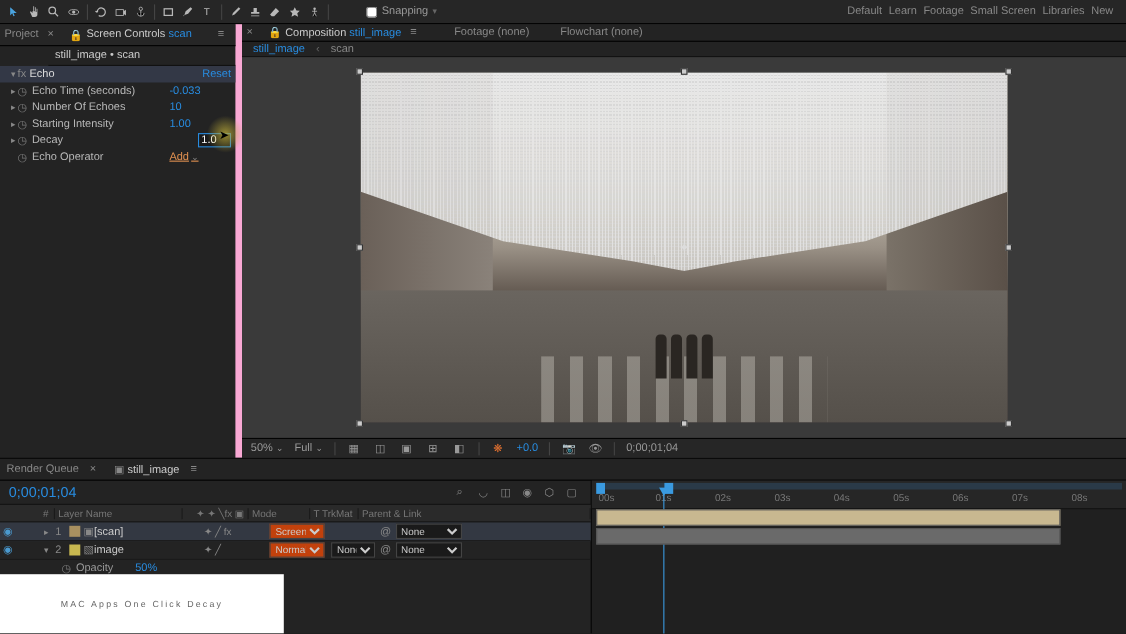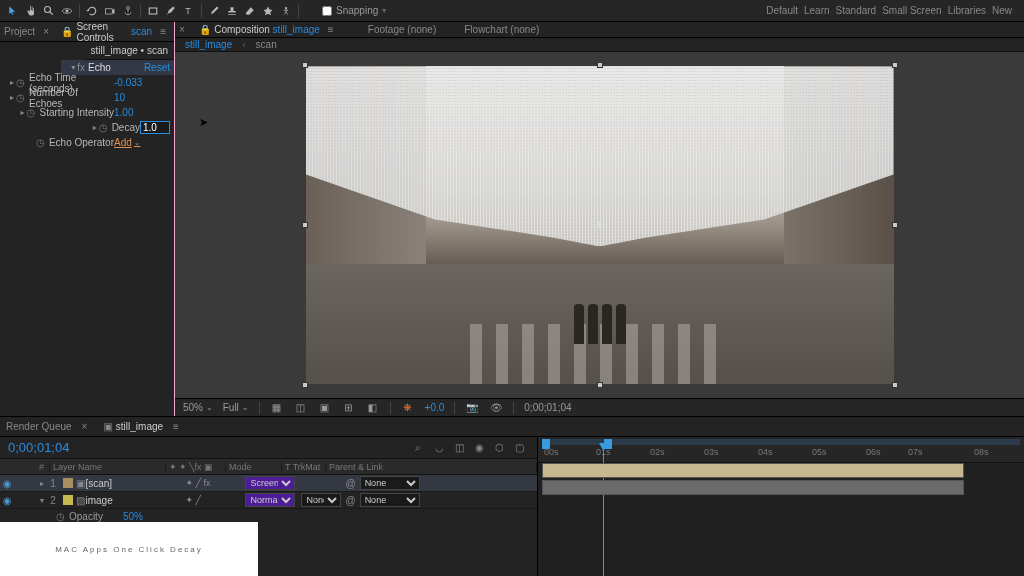--- a/index.html
+++ b/index.html
@@ -1,32 +1,32 @@
 <!DOCTYPE html>
 <html><head>
 <meta charset="utf-8">
 <style>
 * { margin:0; padding:0; box-sizing:border-box; font-family:"Segoe UI",Arial,sans-serif; }
 body { background:#1e1e1e; color:#b8b8b8; font-size:10px; width:1024px; height:576px; overflow:hidden; position:relative; }
 .toolbar { height:22px; background:#262626; display:flex; align-items:center; padding:0 4px; border-bottom:1px solid #000; }
 .tool-icon { width:18px; height:18px; display:flex; align-items:center; justify-content:center; color:#b8b8b8; cursor:pointer; }
 .tool-icon.active { color:#4aa3df; }
 .tool-sep { width:1px; height:14px; background:#444; margin:0 3px; }
-.snapping { margin-left:20px; display:flex; align-items:center; gap:4px; color:#999; }
+.snapping { margin-left:31px; display:flex; align-items:center; gap:4px; color:#999; }
 .snapping input { width:10px; height:10px; }
 .ws-tabs { margin-left:auto; display:flex; gap:6px; color:#888; font-size:10px; padding-right:8px; }
 .ws-tabs span { cursor:pointer; }
 
 .main { display:flex; height:394px; }
-.left-panel { width:175px; background:#232323; border-right:1px solid #f9a8d4; display:flex; flex-direction:column;align-items:flex-end; }
+.left-panel { width:220px; background:#232323; border-right:6px solid #f9a8d4; display:flex; flex-direction:column; }
 .panel-tabs { height:20px; display:flex; align-items:center; padding:0 4px; gap:8px; border-bottom:1px solid #000; background:#262626; font-size:10px; color:#888; }
 .panel-tabs .tab { display:flex; align-items:center; gap:3px; }
 .panel-tabs .tab.active { color:#ccc; }
 .menu-icon { color:#888; width:12px; }
-.breadcrumb { padding:3px 6px; font-size:10px; color:#ccc; border-bottom:1px solid #111; }
+.breadcrumb { padding:3px 6px; font-size:10px; color:#ccc; border-bottom:1px solid #111;margin-left:44px; }
 .fx-row { display:flex; align-items:center; padding:1px 4px 1px 10px; font-size:10px; height:15px; }
 .fx-row.header { background:#333846; }
 .fx-name { flex:1; color:#b8b8b8; }
 .fx-val { width:56px; color:#288ce0; }
 .fx-val.orange { color:#e09050;text-decoration:underline; }
 .fx-reset { color:#288ce0; cursor:pointer;margin-left:33px; }
 .fx-input { width:30px; background:#1a1a1a; border:1px solid #288ce0; color:#fff; padding:0 2px; font-size:10px; }
 .fx-dropdown { display:inline-flex; align-items:center; gap:2px; }
 .stopwatch { width:10px; height:10px; color:#777; margin-right:3px; display:inline-flex; align-items:center; }
 .twirl { color:#888; margin-right:2px; font-size:8px; }
@@ -74,21 +74,21 @@
 .layer-row.sel { background:#333842; }
 .eye { width:14px; text-align:center; color:#4a9ad0; }
 .sw { width:26px; display:flex; justify-content:center; }
 .num { width:14px; text-align:center; color:#888; }
 .color-chip { width:10px; height:10px; margin:0 3px; }
 .chip-tan { background:#a89060; }
 .chip-yel { background:#c8b850; }
 .lname { flex:0 0 100px; color:#ccc; }
 .switches { width:60px; display:flex; gap:2px; color:#888; font-size:9px; }
 .mode { width:56px; }
-.mode select{ background:#4c1d95; color:#ccc; border:1px solid #444; font-size:9px; width:50px; }
+.mode select{ background:#c2410c; color:#ccc; border:1px solid #444; font-size:9px; width:50px; }
 .trk { width:44px; color:#888; }
 .parent { flex:1; color:#888; display:flex; align-items:center; gap:4px; }
 .spiral { color:#888; }
 .sub-prop { padding-left:56px; color:#999; font-size:10px; display:flex; height:15px; align-items:center; }
 .sub-prop .pv { color:#288ce0; margin-left:20px; }
 
 .tl-right { flex:1; background:#202020; position:relative; }
 .ruler { height:26px; border-bottom:1px solid #111; display:flex; position:relative; padding-top:2px; background:#262626; }
 .ruler-mark { position:absolute; top:10px; font-size:9px; color:#777; }
 .wa { position:absolute; top:2px; left:4px; right:4px; height:6px; background:#2a3a48; }
@@ -195,21 +195,21 @@
     </div>
   <div class="tool-sep"></div>
   <label class="snapping">
     <input type="checkbox" style="">
     <span>Snapping</span>
     <span style="font-size:8px;color:#666">▾</span>
   </label>
   <div class="ws-tabs">
     <span>Default</span>
     <span>Learn</span>
-    <span>Standard</span>
+    <span>Footage</span>
     <span>Small Screen</span>
     <span>Libraries</span>
     <span>New</span>
   </div>
 </div>
 
 <div class="main">
 
   <div class="left-panel">
     <div class="panel-tabs">
@@ -358,21 +358,21 @@
           <span>◫</span>
           <span>◉</span>
           <span>⬡</span>
           <span>▢</span>
         </div>
       </div>
       <div class="colhdr">
         <div style="width:36px"></div>
         <div style="width:14px">#</div>
         <div style="flex:0 0 116px">Layer Name</div>
-        <div style="width:60px;text-align:left">✦ ✦ ╲fx ▣</div>
+        <div style="width:60px;text-align:right">✦ ✦ ╲fx ▣</div>
         <div style="width:56px">Mode</div>
         <div style="width:44px">T <span>TrkMat</span></div>
         <div style="flex:1">Parent &amp; Link</div>
       </div>
       <div class="layer-row sel">
         <span class="eye">◉</span>
         <span class="sw"></span>
         <span class="twirl">▸</span>
         <span class="num">1</span>
         <span class="color-chip chip-tan"></span>
@@ -414,21 +414,21 @@
           <div class="wa-handle" style="left:0"></div>
           <div class="wa-handle" style="left:62px"></div>
         </div>
         <span class="ruler-mark" style="left:6px">00s</span>
         <span class="ruler-mark" style="left:58px">01s</span>
         <span class="ruler-mark" style="left:112px">02s</span>
         <span class="ruler-mark" style="left:166px">03s</span>
         <span class="ruler-mark" style="left:220px">04s</span>
         <span class="ruler-mark" style="left:274px">05s</span>
         <span class="ruler-mark" style="left:328px">06s</span>
-        <span class="ruler-mark" style="left:370px">07s</span>
+        <span class="ruler-mark" style="left:382px">07s</span>
         <span class="ruler-mark" style="left:436px">08s</span>
         <div class="playhead" style="left:65px"></div>
       </div>
       <div class="track-area">
         <div class="bar tan"></div>
         <div class="bar grey"></div>
       </div>
     </div>
   </div>
 </div>

